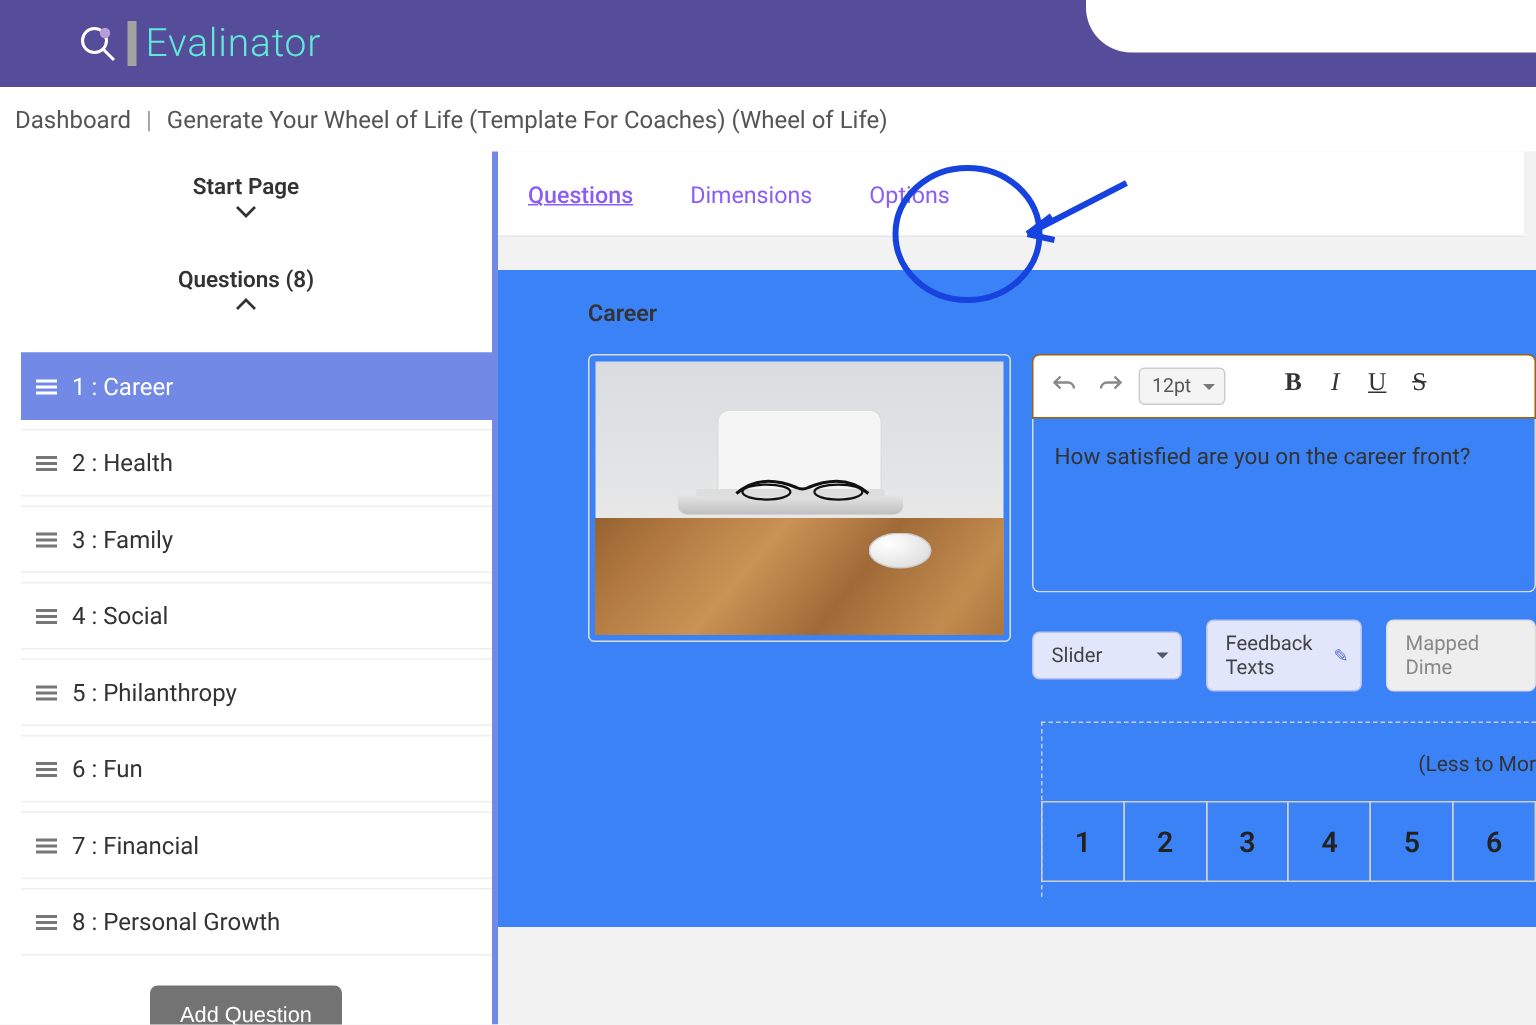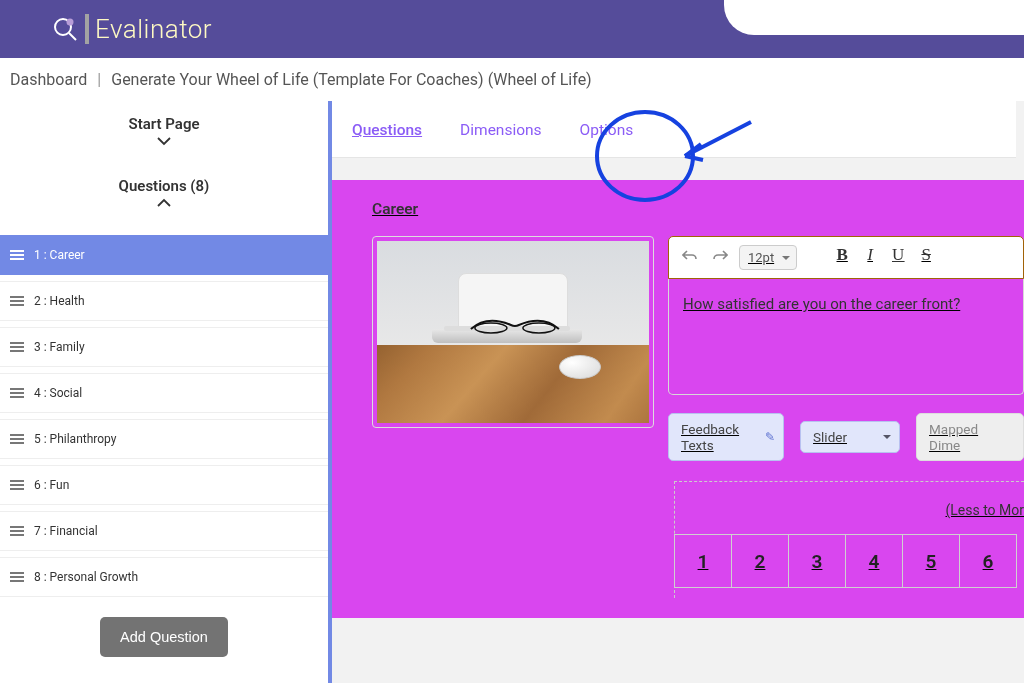--- a/index.html
+++ b/index.html
@@ -29,26 +29,26 @@
     background: #fff;
     border-radius: 0 0 0 30px;
   }
   .logo {
     display: flex;
     align-items: center;
     gap: 5px;
   }
   .logo-icon svg { display: block; }
   .logo-text {
-    color: #fef9c3;
+    color: #5eead4;
     font-size: 26px;
     font-weight: 300;
     letter-spacing: 0.5px;
     padding-left: 2px;
-    border-left: 4px solid #a3a3a3;
+    border-left: 6px solid #a3a3a3;
     padding-left: 6px;
   }
   .breadcrumb {
     padding: 12px 10px;
     font-size: 16px;
     color: #555;
   }
   .breadcrumb a { color: #555; text-decoration: none; }
   .breadcrumb .sep { color: #999; padding: 0 6px; }
   .content {
@@ -77,26 +77,27 @@
     height: 16px;
   }
   .q-list {
     margin-top: 10px;
   }
   .q-item {
     display: flex;
     align-items: center;
     gap: 10px;
     padding: 12px 10px;
-    font-size: 12px;
+    font-size: 16px;
     color: #333;
     border-bottom: 1px solid #eee;
     border-top: 1px solid #eee;
     cursor: pointer;
     margin-bottom: 6px;
+    margin-left: 14px;
   }
   .q-item.active {
     background: #7289e5;
     color: #fff;
     border-color: #7289e5;
   }
   .drag-handle {
     width: 14px;
     display: flex;
     flex-direction: column;
@@ -132,24 +133,23 @@
     border-bottom: 1px solid #e5e5e5;
     margin: 0 8px 0 0;
   }
   .tab {
     font-size: 15.5px;
     color: #8b5cf6;
     cursor: pointer;
   }
   .tab.active { text-decoration: underline; font-weight: 500; }
   .editor-panel {
-    background: #d946ef;
+    background: #3b82f6;
     margin: 22px 0 0 0;
-    padding: 20px 0 20px 40px;
-    text-decoration: underline;
+    padding: 20px 0 20px 60px;
   }
   .panel-title {
     font-size: 15.5px;
     font-weight: 600;
     color: #333;
     margin-bottom: 18px;
   }
   .editor-row {
     display: flex;
     gap: 14px;
@@ -514,26 +514,26 @@
               <span class="fmt-btn" style="font-weight:bold">B</span>
               <span class="fmt-btn" style="font-style:italic">I</span>
               <span class="fmt-btn fmt-u">U</span>
               <span class="fmt-btn fmt-s">S</span>
             </div>
           </div>
           <div class="rte-body">How satisfied are you on the career front?</div>
 
           <div class="answer-row">
             <span class="chip">
+              <span>Slider</span>
+              <span class="chev"></span>
+            </span>
+            <span class="chip">
               <span>Feedback Texts</span>
               <span class="pencil">✎</span>
-            </span>
-            <span class="chip">
-              <span>Slider</span>
-              <span class="chev"></span>
             </span>
             <span class="chip disabled">
               <span>Mapped Dime</span>
             </span>
           </div>
         </div>
       </div>
 
       <div class="scale-area">
         <div class="scale-label">(Less to Mor</div>

